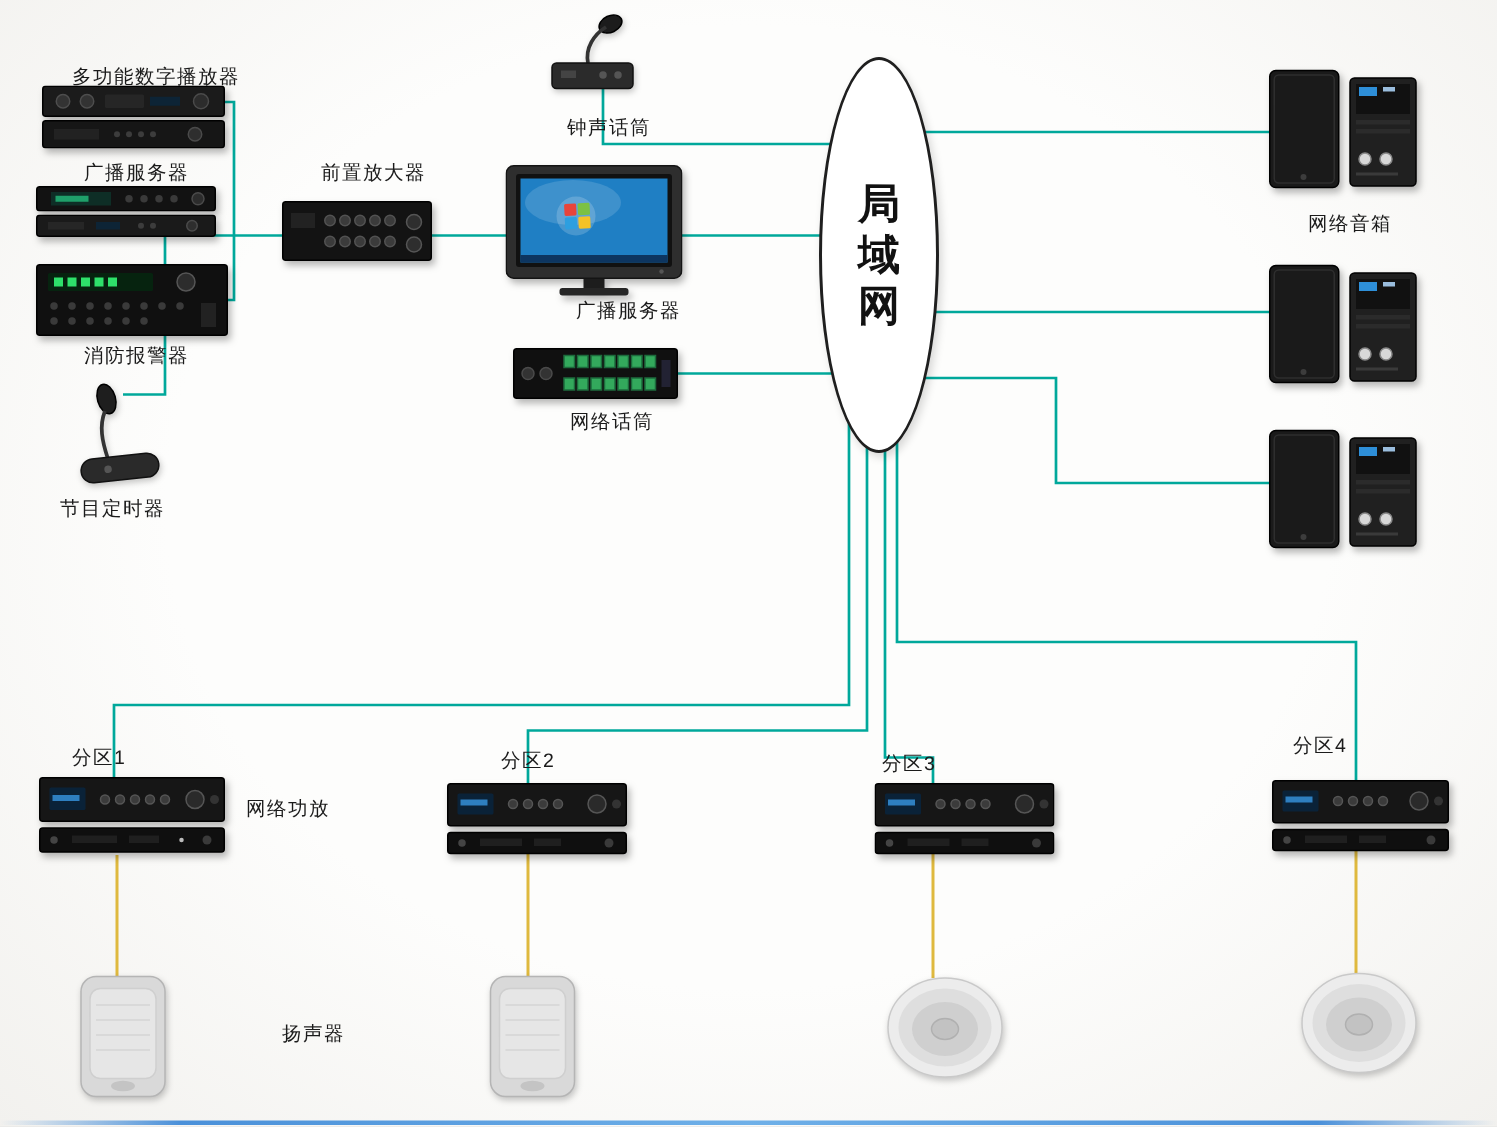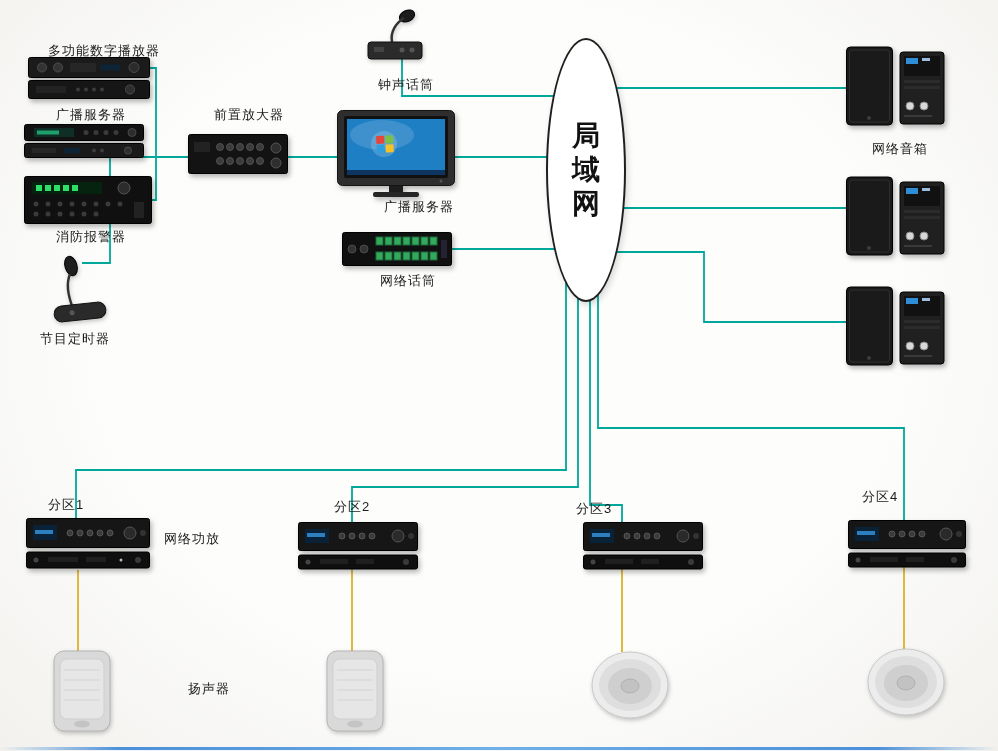--- a/index.html
+++ b/index.html
@@ -285,21 +285,21 @@
       <rect x="58" y="36" width="36" height="3" fill="#2b2b2b"></rect>
         <rect x="58" y="42" width="36" height="3" fill="#2b2b2b"></rect>
       <circle cx="64" cy="62" r="4" fill="#d8d8d8" stroke="#888"></circle>
         <circle cx="78" cy="62" r="4" fill="#d8d8d8" stroke="#888"></circle>
       <rect x="58" y="71" width="28" height="2" fill="#3a3a3a"></rect>
     </svg>
   </div>
 
   <div class="label" style="left:36px;top:496px">分区1</div>
   <div class="label" style="left:322px;top:498px">分区2</div>
-  <div class="label" style="left:564px;top:500px">分区3</div>
+  <div class="label" style="left:576px;top:500px">分区3</div>
   <div class="label" style="left:850px;top:488px">分区4</div>
 
   <div class="device" style="left:26px;top:518px">
     <svg width="124" height="54">
       <rect x="0.5" y="0.5" width="123" height="29" rx="2" fill="#161616" stroke="#000"></rect>
       <rect x="7" y="7" width="24" height="15" rx="1" fill="#0a2238"></rect>
         <rect x="9" y="12" width="18" height="4" fill="#2e7fc0"></rect>
       <circle cx="44" cy="15" r="3" fill="#3b3b3b" stroke="#555"></circle>
         <circle cx="54" cy="15" r="3" fill="#3b3b3b" stroke="#555"></circle>
       <circle cx="64" cy="15" r="3" fill="#3b3b3b" stroke="#555"></circle>

